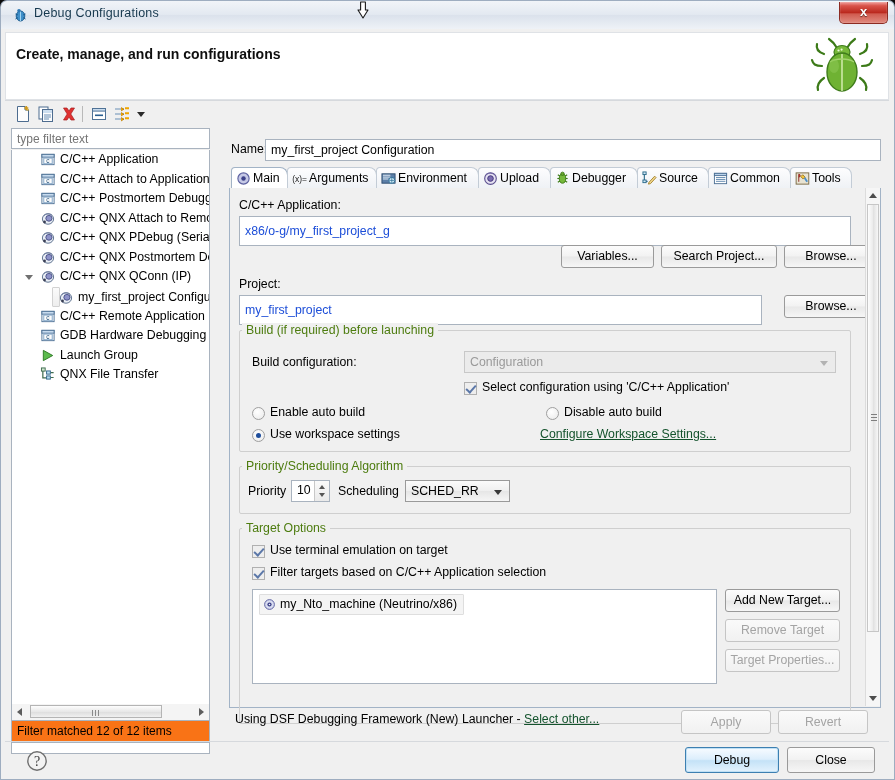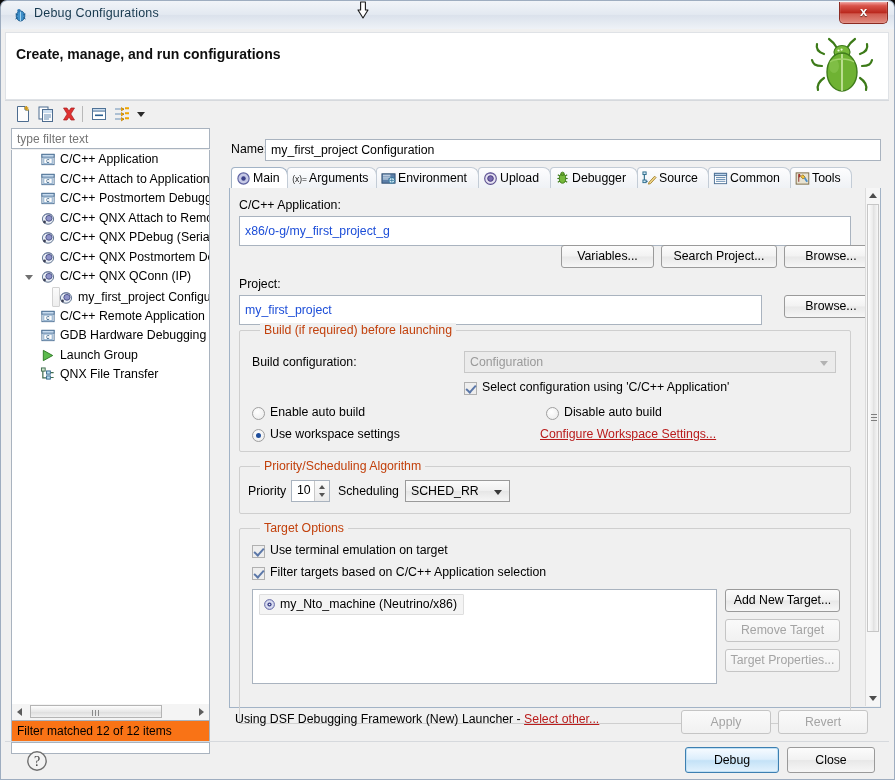--- a/index.html
+++ b/index.html
@@ -188,22 +188,22 @@
     font-size:12.3px;font-family:"Liberation Sans",sans-serif;
     color:#000;cursor:pointer;text-align:center;line-height:21px;
   }
   .btn.dis{color:#a4a4a4;border-color:#c5c5c5;
     background:linear-gradient(to bottom,#fafafa,#f1f1f1);cursor:default;}
   .grp{
     position:absolute;box-sizing:border-box;
     border:1px solid #cfcfcf;border-radius:2px;
   }
   .grp-title{
-    position:absolute;top:-8px;left:20px;background:#f0f0f0;padding:0 4px;
-    font-size:12.3px;color:#c2410c;
+    position:absolute;top:-8px;left:2px;background:#f0f0f0;padding:0 4px;
+    font-size:12.3px;color:#4d7c0f;
   }
   .chk{
     position:absolute;width:13px;height:13px;box-sizing:border-box;
     background:#fff;border:1px solid #9a9a9a;cursor:pointer;
   }
   .chk.on:after{
     content:"";position:absolute;left:3px;top:0px;width:4px;height:8px;
     border:solid #2b5797;border-width:0 2px 2px 0;transform:rotate(42deg);
   }
   .chk.dis{background:#eeeeee;border-color:#b0b0b0;}
@@ -222,21 +222,21 @@
     background:linear-gradient(to bottom,#fbfbfb,#efefef 50%,#e6e6e6 51%,#f5f5f5);
     border:1px solid #9a9a9a;font-size:12.3px;line-height:20px;padding-left:5px;
     cursor:pointer;
   }
   .combo.dis{background:#ebebeb;border-color:#c8c8c8;color:#9a9a9a;}
   .combo .carat{
     position:absolute;right:7px;top:9px;width:0;height:0;
     border-left:4px solid transparent;border-right:4px solid transparent;border-top:5px solid #3a3a3a;
   }
   .combo.dis .carat{border-top-color:#b2b2b2;}
-  .link{color:#b91c1c;text-decoration:underline;cursor:pointer;font-size:12.3px;}
+  .link{color:#14532d;text-decoration:underline;cursor:pointer;font-size:12.3px;}
   .spin{
     position:absolute;box-sizing:border-box;height:22px;
     background:#fff;border:1px solid #a9b3bf;
   }
   .spin .val{position:absolute;left:5px;top:2px;font-size:12.3px;}
   .spin .ups{
     position:absolute;right:0;top:0;width:14px;height:20px;
     background:linear-gradient(to bottom,#fafafa,#eaeaea);
     border-left:1px solid #c8c8c8;
   }

